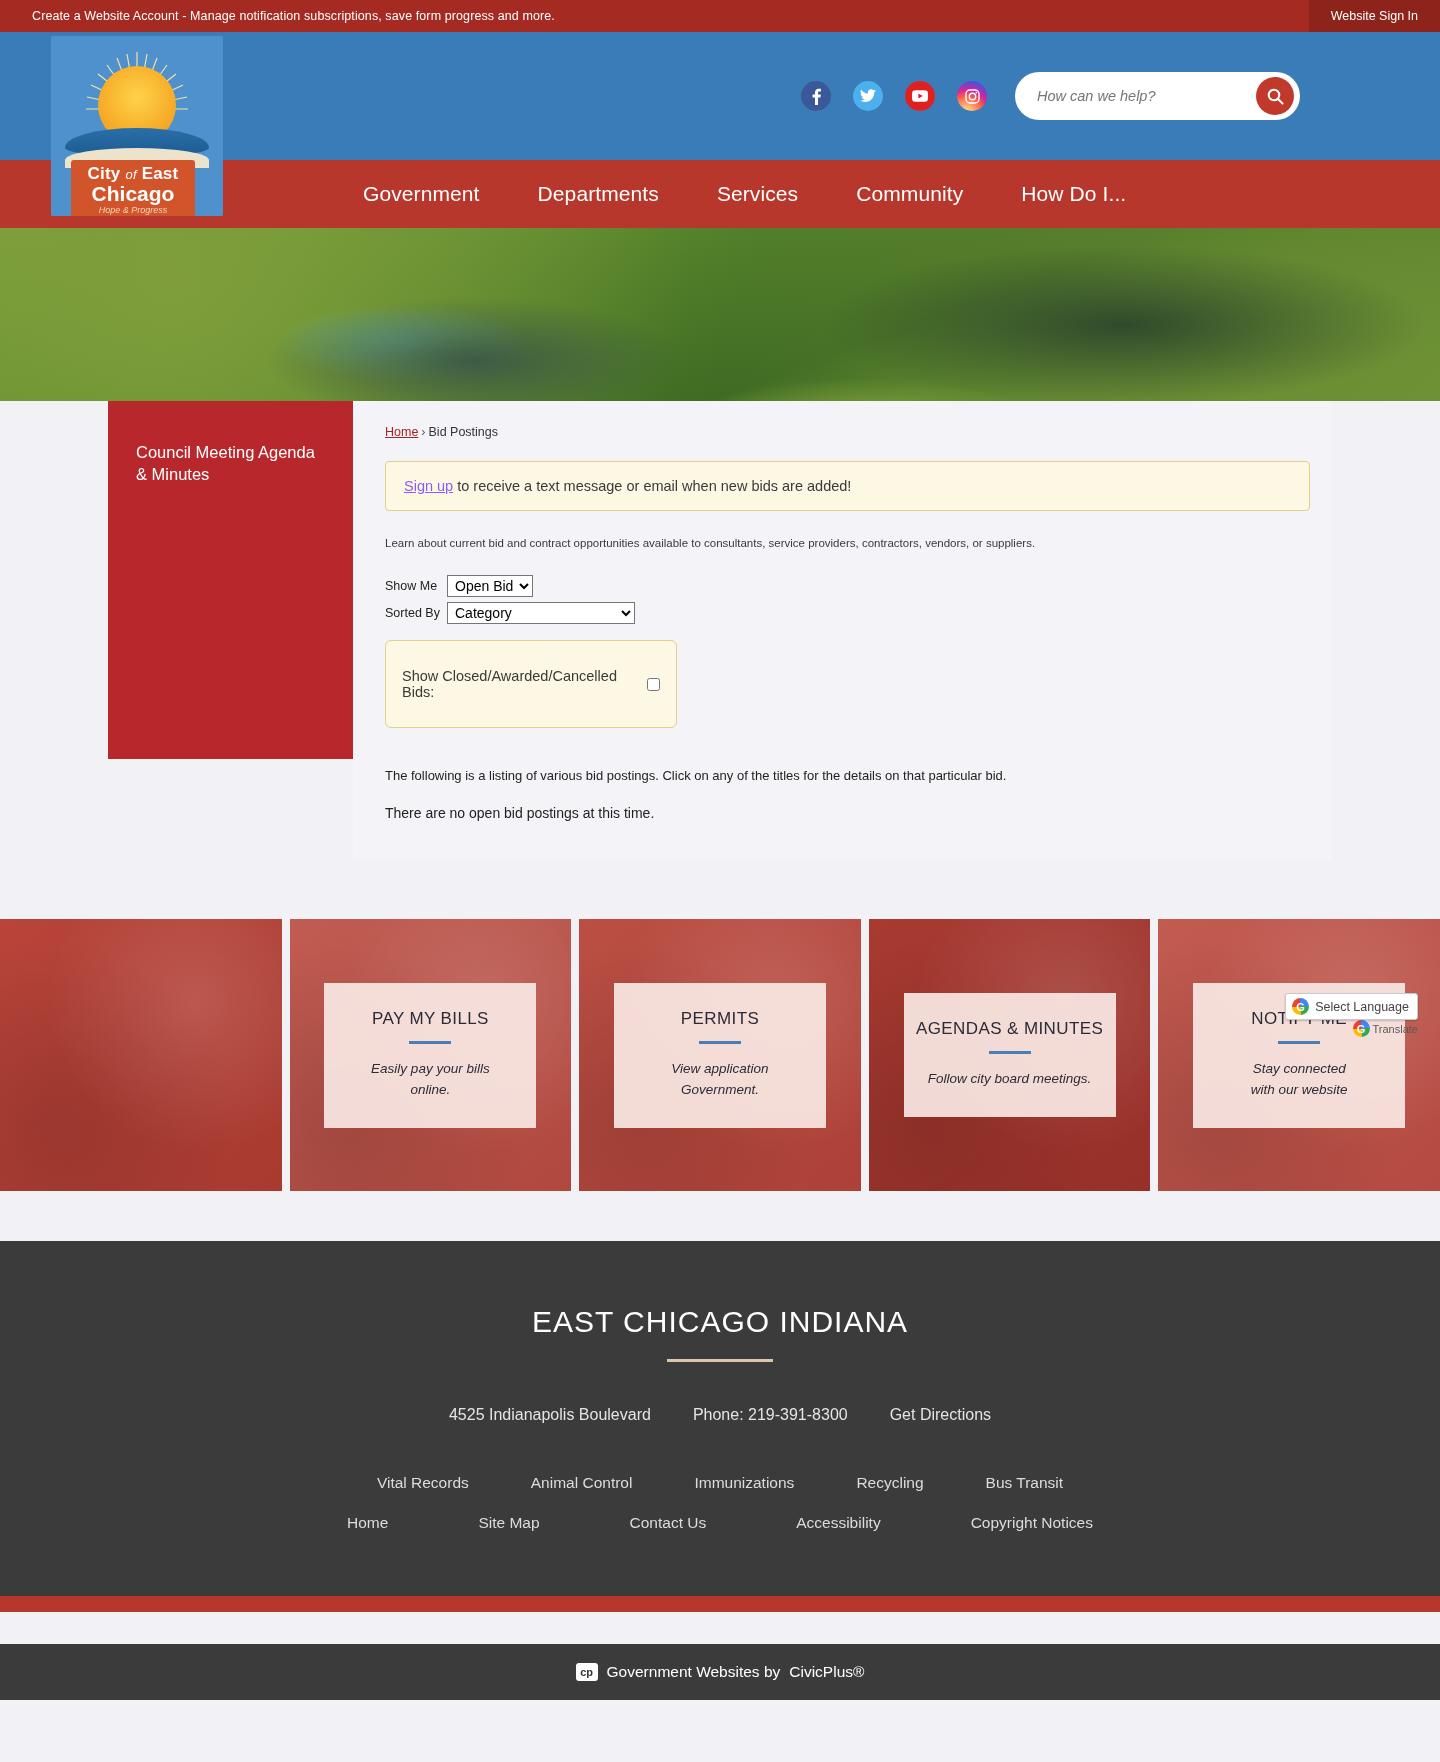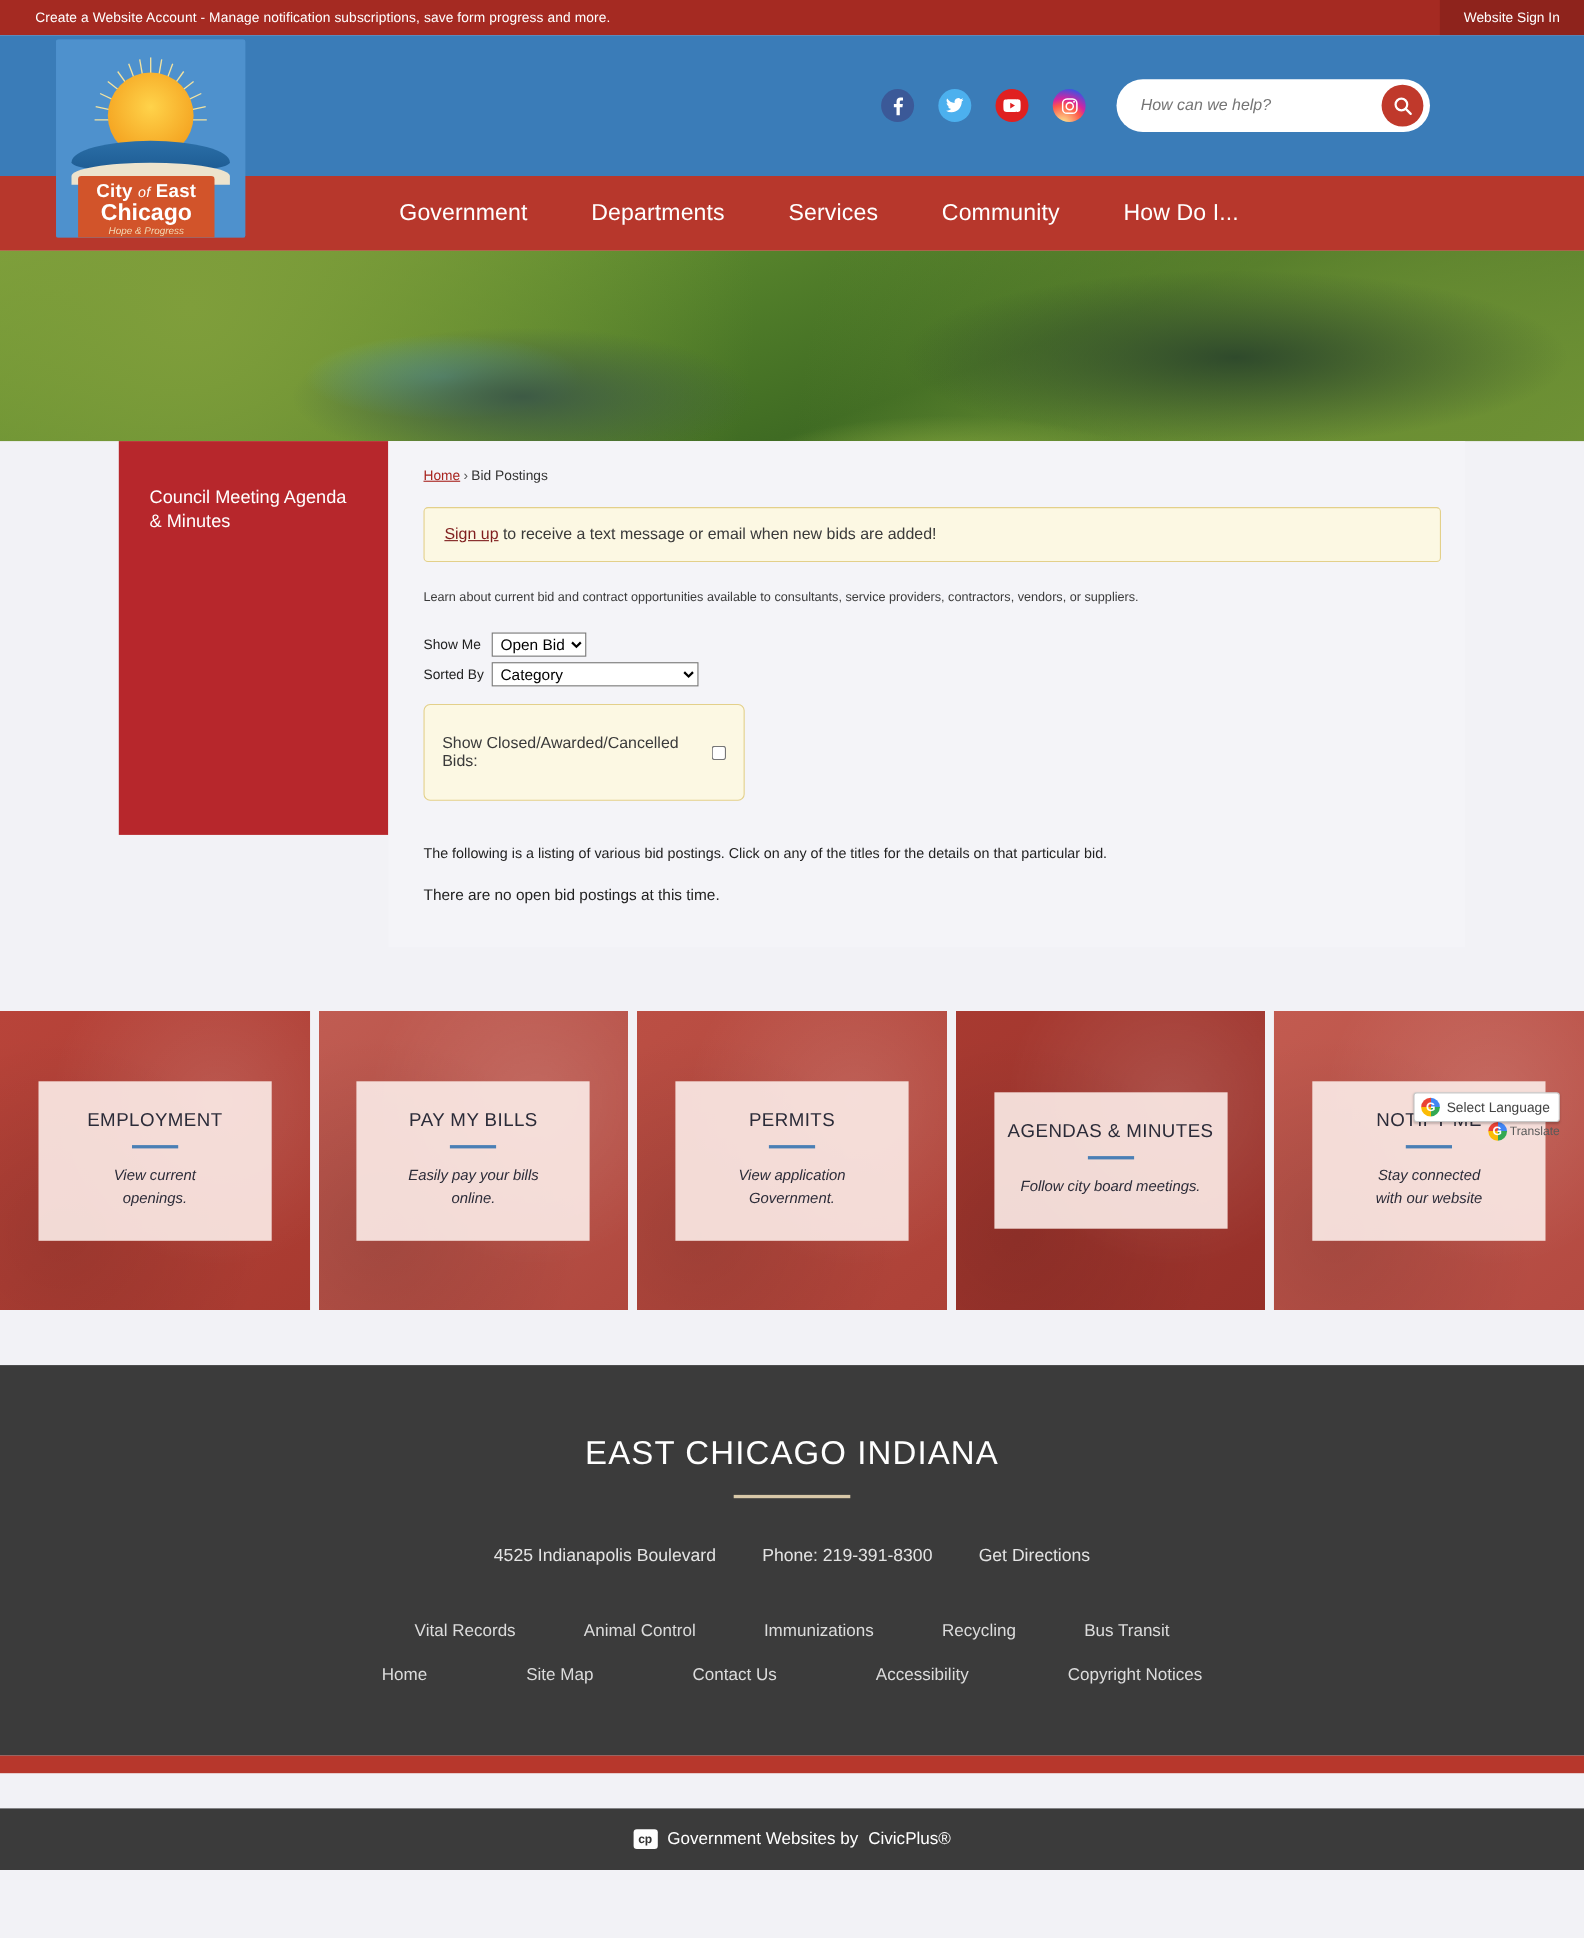--- a/index.html
+++ b/index.html
@@ -166,21 +166,21 @@
     padding: 24px 22px 40px 32px;
   }
   .crumb { font-size:12.5px; color:#333; margin-bottom: 22px; }
   .crumb a { color:#a8241f; text-decoration: underline; }
   .crumb .sep { color:#555; margin: 0 3px; }
 
   .notice {
     border:1px solid #e3d08a; background:#fcf8e3; border-radius: 4px;
     padding: 16px 18px; font-size:14.5px; color:#3a3a3a;
   }
-  .notice a { color:#7f1d1d; }
+  .notice a { color:#8b5cf6; }
 
   .lead { font-size:11.5px; color:#3a3a3a; margin-top: 26px; }
 
   .filters { margin-top: 26px; font-size: 13px; color:#222; }
   .frow { display:flex; align-items:center; margin-bottom: 5px; }
   .flabel { width: 62px; font-size:12.5px; }
   select {
     font-family:"Liberation Sans", sans-serif; font-size:14px;
     padding:1px 3px; border:1px solid #767676; background:#fff; color:#000;
   }
@@ -405,26 +405,20 @@
       </div>
 
       <p class="body-note">The following is a listing of various bid postings. Click on any of the titles for the details on that particular bid.</p>
       <p class="empty-note">There are no open bid postings at this time.</p>
     </section>
   </div>
 
   <div class="cards">
     <div class="card">
       <div class="bg"></div>
-      <div class="card-inner">
-        <div class="card-title">EMPLOYMENT</div>
-        <div class="card-rule"></div>
-        <div class="card-sub">View current</div>
-        <div class="card-sub">openings.</div>
-      </div>
     </div>
 
     <div class="card">
       <div class="bg"></div>
       <div class="card-inner">
         <div class="card-title">PAY MY BILLS</div>
         <div class="card-rule"></div>
         <div class="card-sub">Easily pay your bills</div>
         <div class="card-sub">online.</div>
       </div>

